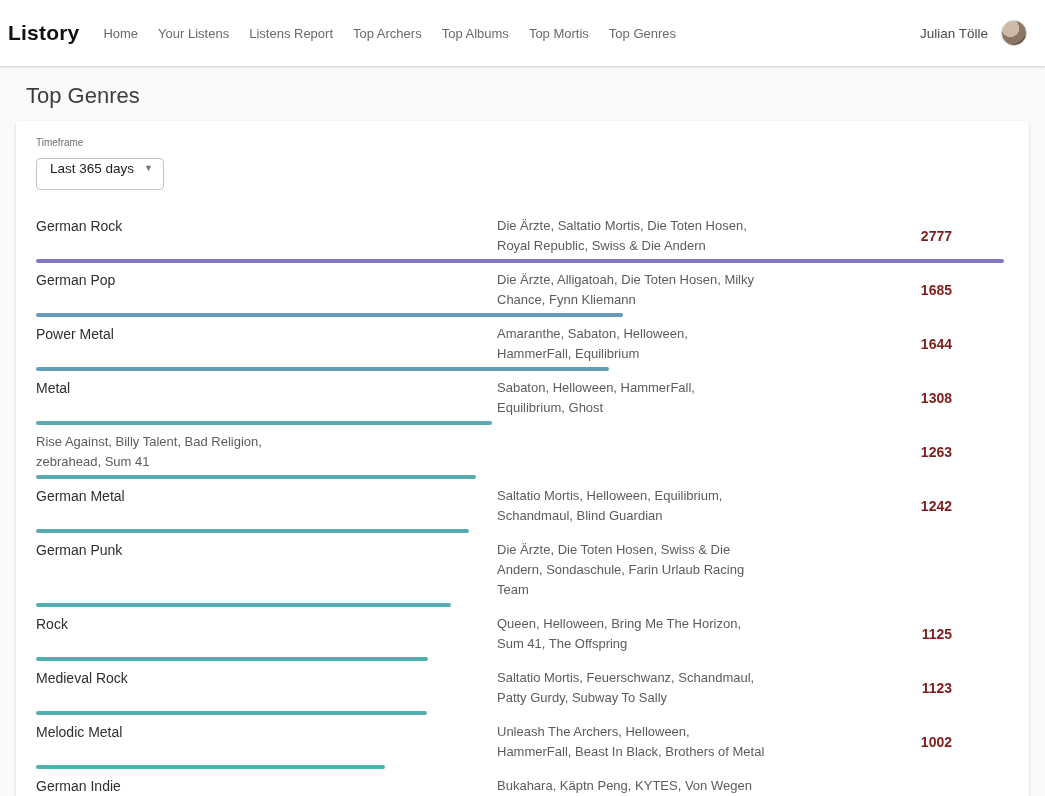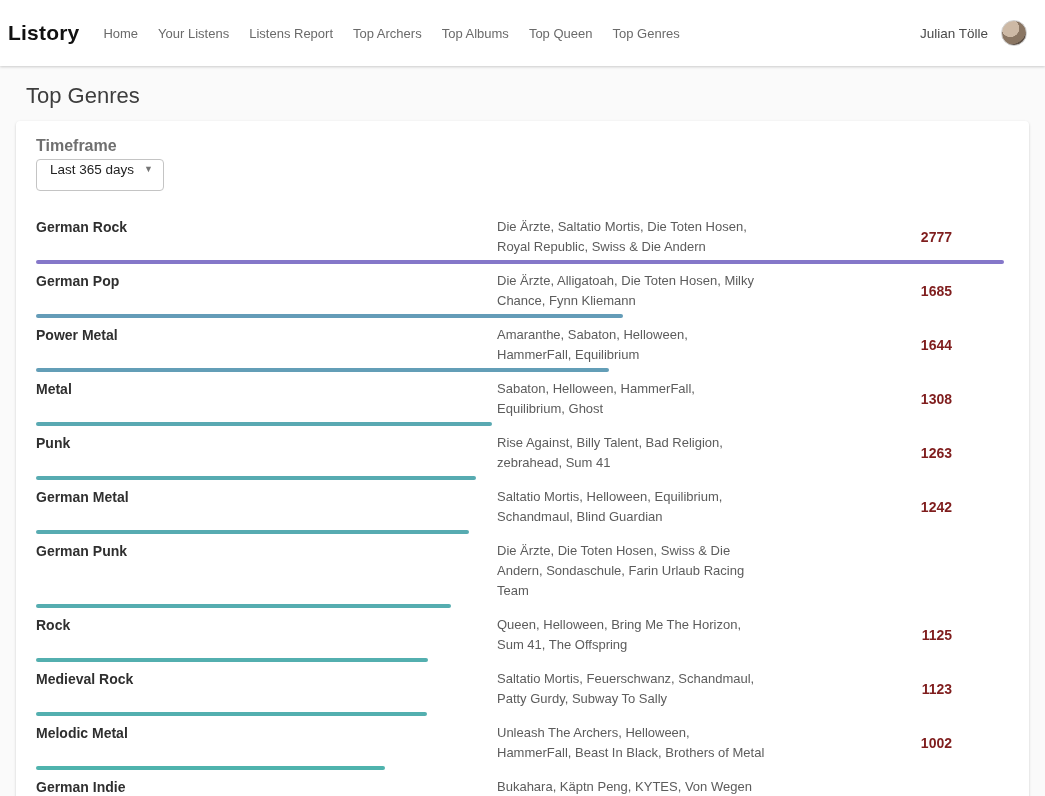--- a/index.html
+++ b/index.html
@@ -39,33 +39,33 @@
   .page-title {
     font-size: 22px; font-weight: 400; color: #3d3d3d;
     margin: 16px 0 11px 26px; line-height: 28px;
   }
   .card {
     margin: 0 16px; background: #fff; border-radius: 4px;
     box-shadow: 0 1px 3px rgba(0,0,0,0.12), 0 1px 2px rgba(0,0,0,0.08);
     padding: 16px 25px 8px 20px;
     height: 700px; overflow: hidden;
   }
-  .tf-label { font-size: 16px; color: #6f6f6f; margin-bottom: 4px; font-weight: bold; }
+  .tf-label { font-size: 10px; color: #6f6f6f; margin-bottom: 10px; }
   .tf-select {
     display: inline-flex; align-items: center; gap: 10px;
     border: 1px solid #c4c4c4; border-radius: 4px; background: #fff;
     padding: 8px 10px 20px 13px; height: 32px;
     font-size: 13.5px; color: #222; cursor: pointer;
   }
   .caret { font-size: 9px; color: #757575; line-height: 1; }
   .rows { margin-top: 26px; }
   .genre-row { }
   .row-main { display: flex; align-items: stretch; }
   .g-name {
-    flex: 0 0 461px; font-size: 14px; font-weight: 700; color: #2f2f2f;
+    flex: 0 0 461px; font-size: 14px; font-weight: 400; color: #2f2f2f;
     line-height: 20px; padding-right: 20px;
   }
   .g-artists {
     flex: 0 0 268px; font-size: 13px; color: #5c5c5c; line-height: 20px;
   }
   .g-count {
     flex: 1; align-self: center; text-align: right; padding-right: 52px;
     font-size: 14px; color: #7f1d1d; font-weight: bold;
   }
   .g-bar {
@@ -77,21 +77,21 @@
 <body>
 
 <header class="app-header">
   <a class="logo">Listory</a>
   <nav class="main-nav">
     <a>Home</a>
     <a>Your Listens</a>
     <a>Listens Report</a>
     <a>Top Archers</a>
     <a>Top Albums</a>
-    <a>Top Queen</a>
+    <a>Top Mortis</a>
     <a>Top Genres</a>
   </nav>
   <div class="user-area">
     <span class="user-name">Julian Tölle</span>
     <span class="avatar"></span>
   </div>
 </header>
 
 <main>
   <h1 class="page-title">Top Genres</h1>
@@ -135,21 +135,20 @@
     <div class="row-main">
       <div class="g-name">Metal</div>
       <div class="g-artists">Sabaton, Helloween, HammerFall, Equilibrium, Ghost</div>
       <div class="g-count">1308</div>
     </div>
     <div class="g-bar" style="width: 47.1012%; background: rgb(89, 169, 178);"></div>
   </div>
 
   <div class="genre-row">
     <div class="row-main">
-      <div class="g-name">Punk</div>
       <div class="g-artists">Rise Against, Billy Talent, Bad Religion, zebrahead, Sum 41</div>
       <div class="g-count">1263</div>
     </div>
     <div class="g-bar" style="width: 45.4807%; background: rgb(87, 171, 177);"></div>
   </div>
 
   <div class="genre-row">
     <div class="row-main">
       <div class="g-name">German Metal</div>
       <div class="g-artists">Saltatio Mortis, Helloween, Equilibrium, Schandmaul, Blind Guardian</div>

